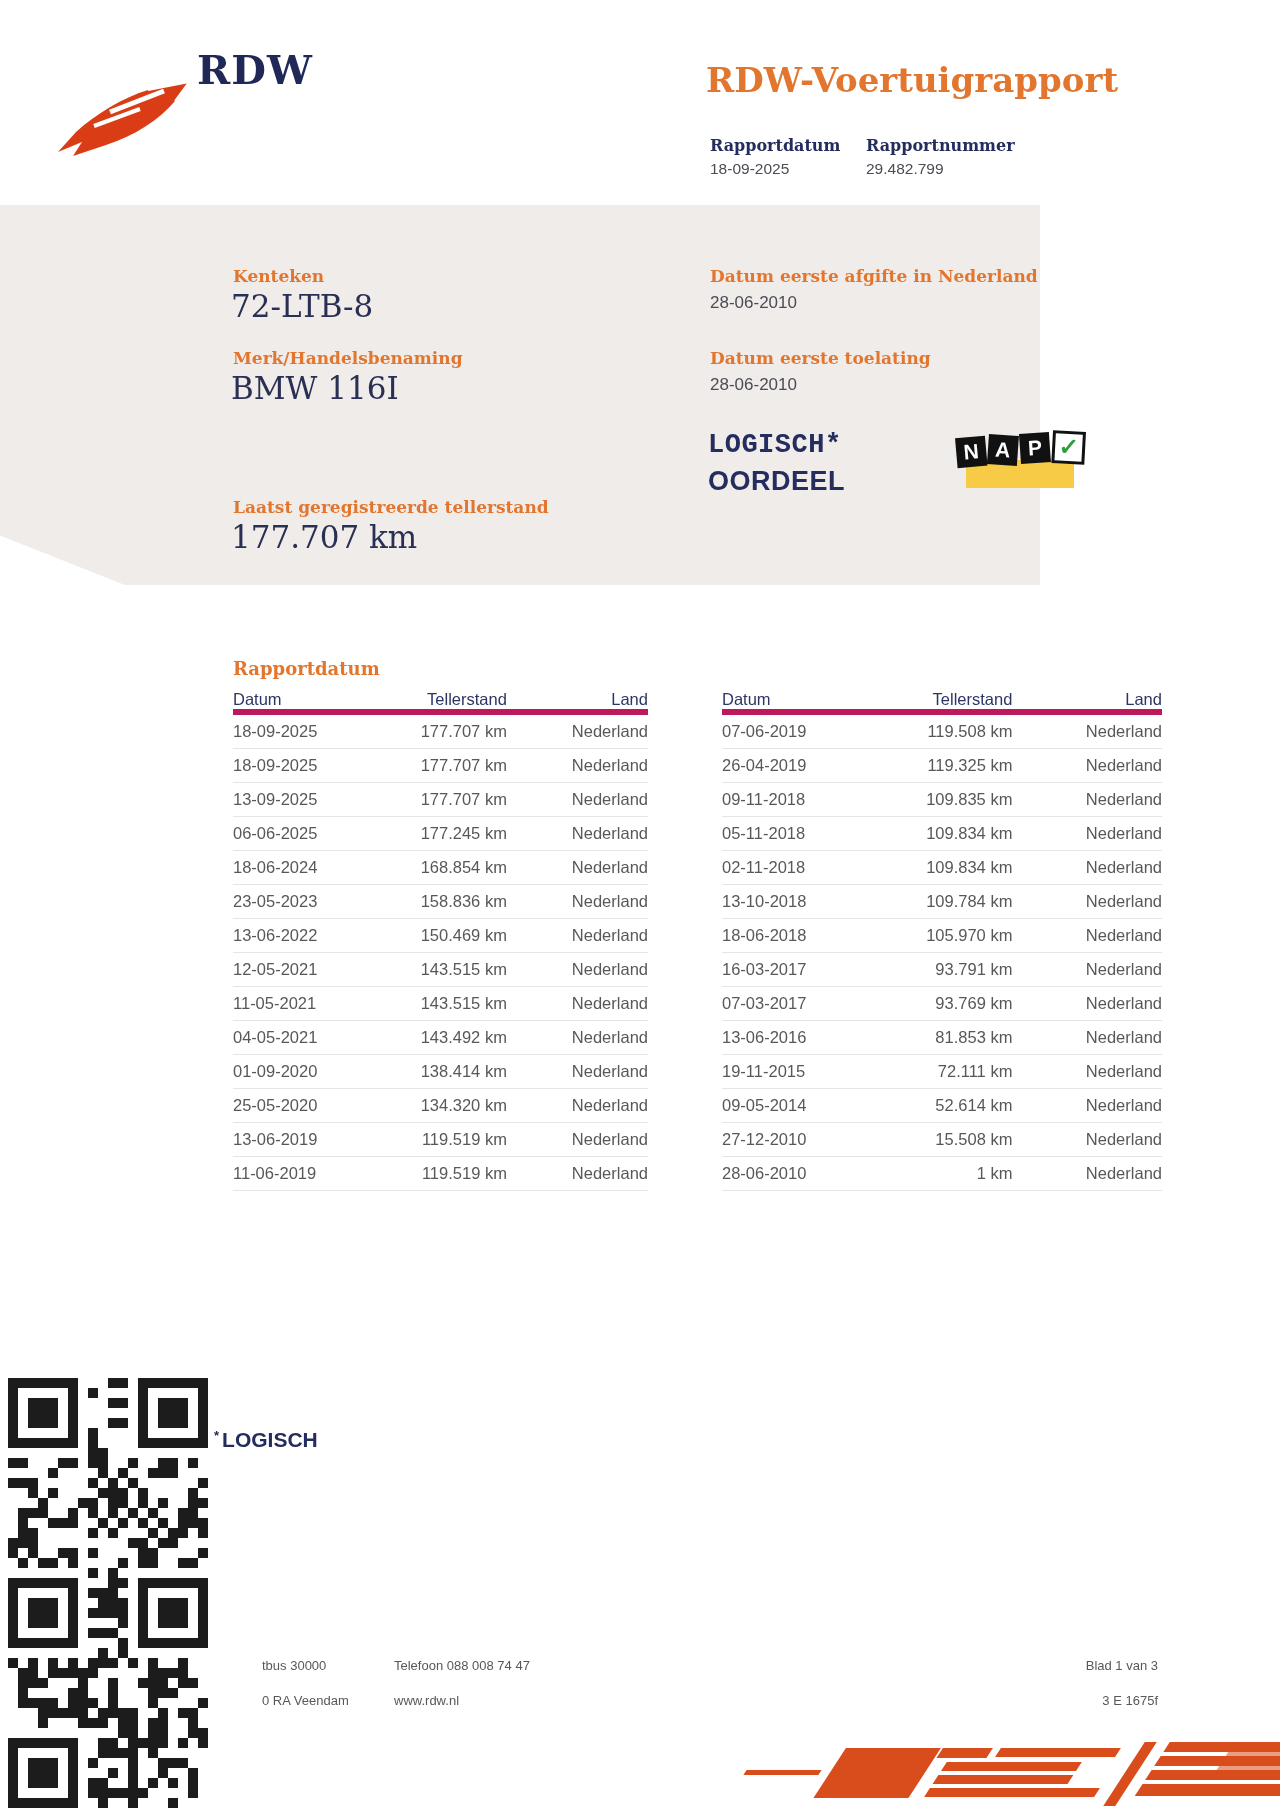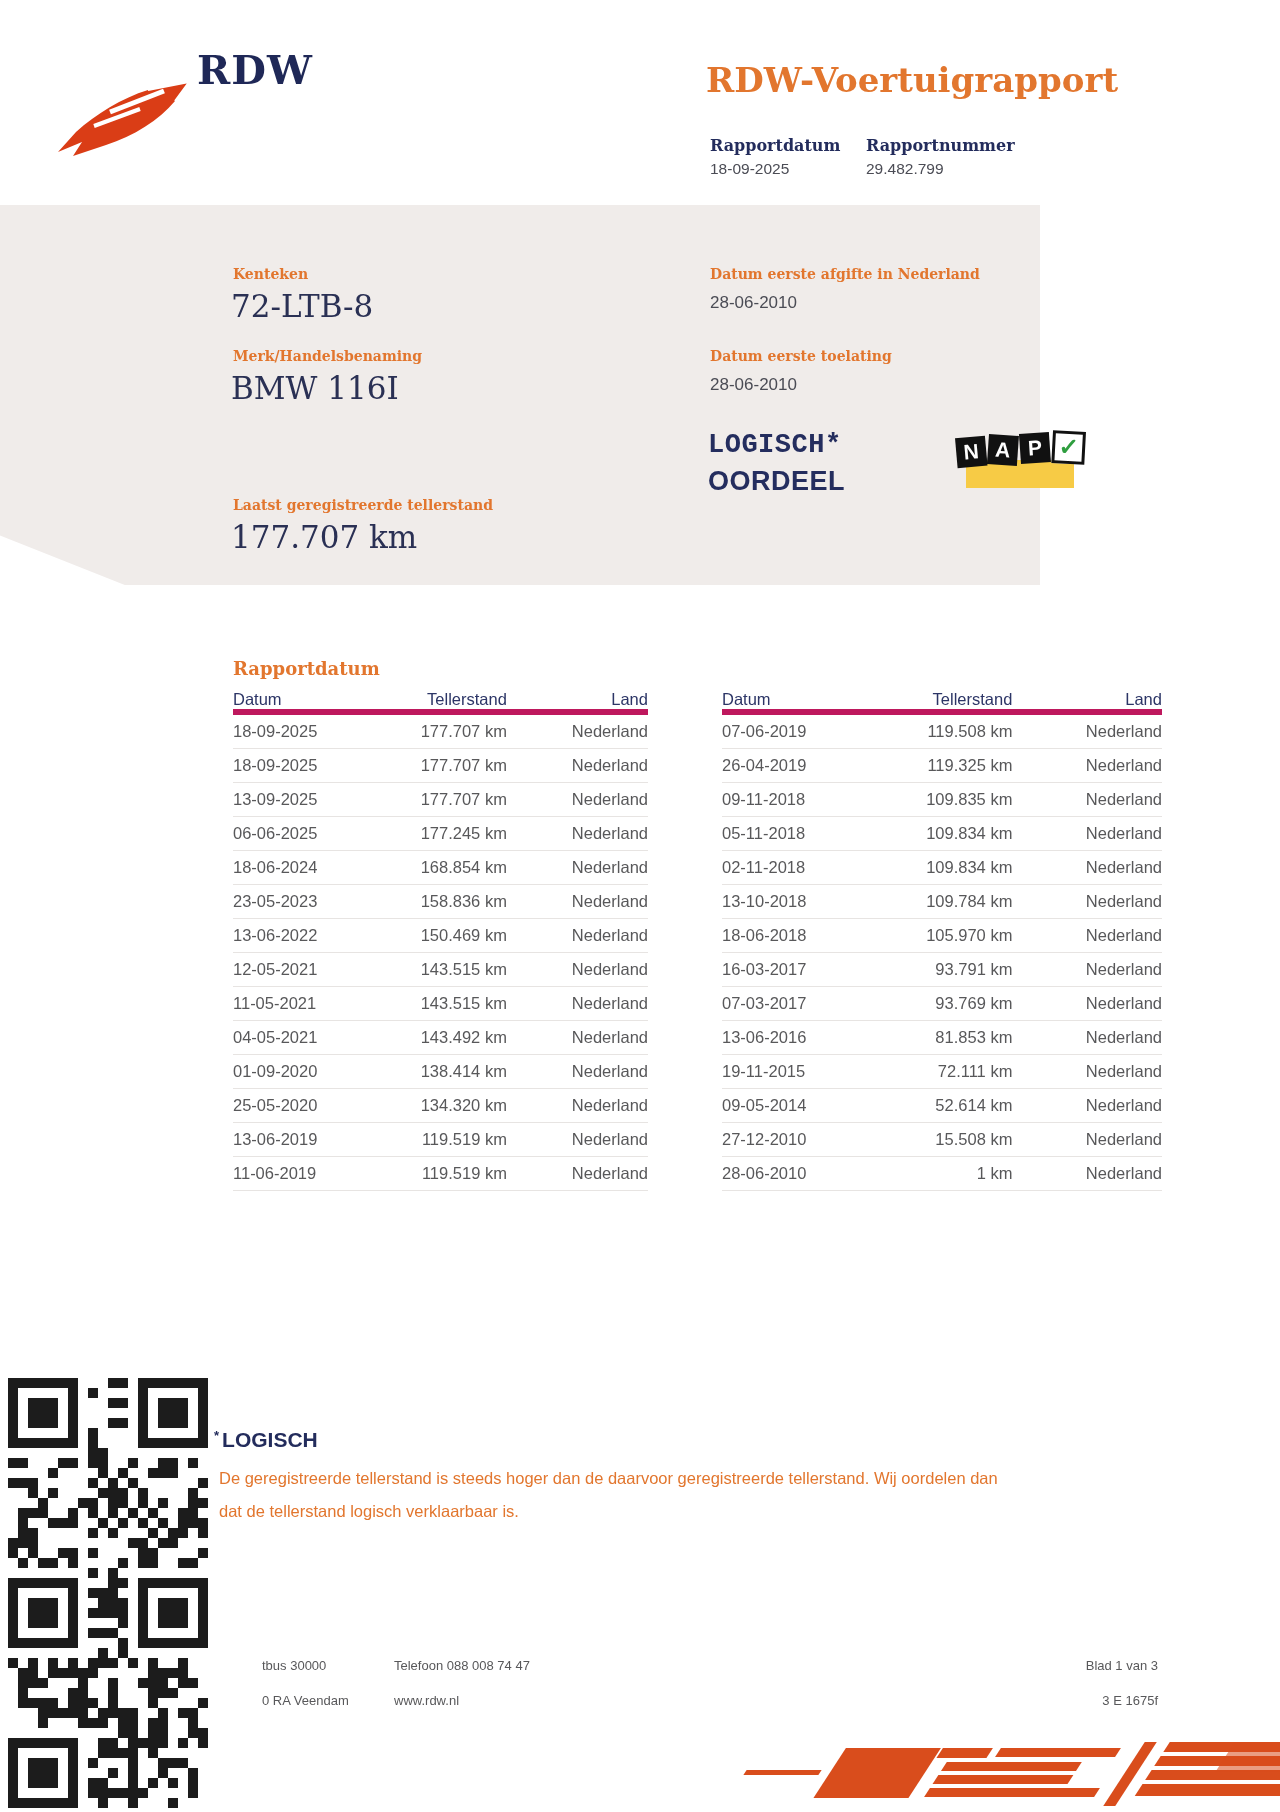--- a/index.html
+++ b/index.html
@@ -13,21 +13,21 @@
   .doc-title{position:absolute;left:706px;top:60px;font-family:"DejaVu Serif",serif;
         font-weight:bold;font-size:34px;color:#e2762e;}
   .hdr-lbl{position:absolute;font-family:"DejaVu Serif",serif;font-weight:bold;
         font-size:16px;color:#232c5c;}
   .hdr-val{position:absolute;font-size:15.5px;color:#4b4c55;}
 
   
   .panel{position:absolute;left:0;top:205px;width:1040px;height:380px;background:#f0ecea;
         clip-path:polygon(0 0,100% 0,100% 100%,12% 100%,0 87%);}
   .lbl-orange{position:absolute;font-family:"DejaVu Serif",serif;font-weight:bold;
-        font-size:14px;color:#e2762e;}
+        font-size:17px;color:#e2762e;}
   .val-serif{position:absolute;font-family:"DejaVu Serif",serif;font-size:31px;color:#2a3054;}
   .val-sans{position:absolute;font-size:17px;color:#4b4c55;}
   .oordeel{position:absolute;font-weight:bold;font-size:27px;color:#242d5e;letter-spacing:.5px;}
 
   
   .nap{position:absolute;left:956px;top:434px;width:150px;height:66px;}
   .nap-yellow{position:absolute;left:10px;top:26px;width:108px;height:28px;background:#f7cb45;}
   .nap-tile{position:relative;display:inline-block;width:30px;height:30px;background:#111111;
         color:#ffffff;font-weight:bold;font-size:21px;text-align:center;line-height:30px;
         margin-right:2px;vertical-align:top;}
@@ -262,21 +262,20 @@
         </div>
         <div class="t-row">
           <span class="c0">28-06-2010</span>
           <span class="c1">1 km</span>
           <span class="c2">Nederland</span>
         </div>
       </div>
   </div>
 
   <div class="verdict-h"><span class="ast">*</span><span>LOGISCH</span></div>
-  <div class="verdict-p">De geregistreerde tellerstand is steeds hoger dan de daarvoor geregistreerde tellerstand. Wij oordelen dan dat de tellerstand logisch verklaarbaar is.</div>
 
   <div class="qr" id="qr"><svg width="200" height="430" xmlns="http://www.w3.org/2000/svg">
         <rect x="0" y="0" width="10" height="10" fill="#1c1c1c"></rect>
         <rect x="10" y="0" width="10" height="10" fill="#1c1c1c"></rect>
         <rect x="20" y="0" width="10" height="10" fill="#1c1c1c"></rect>
         <rect x="30" y="0" width="10" height="10" fill="#1c1c1c"></rect>
         <rect x="40" y="0" width="10" height="10" fill="#1c1c1c"></rect>
         <rect x="50" y="0" width="10" height="10" fill="#1c1c1c"></rect>
         <rect x="60" y="0" width="10" height="10" fill="#1c1c1c"></rect>
         <rect x="100" y="0" width="10" height="10" fill="#1c1c1c"></rect>

